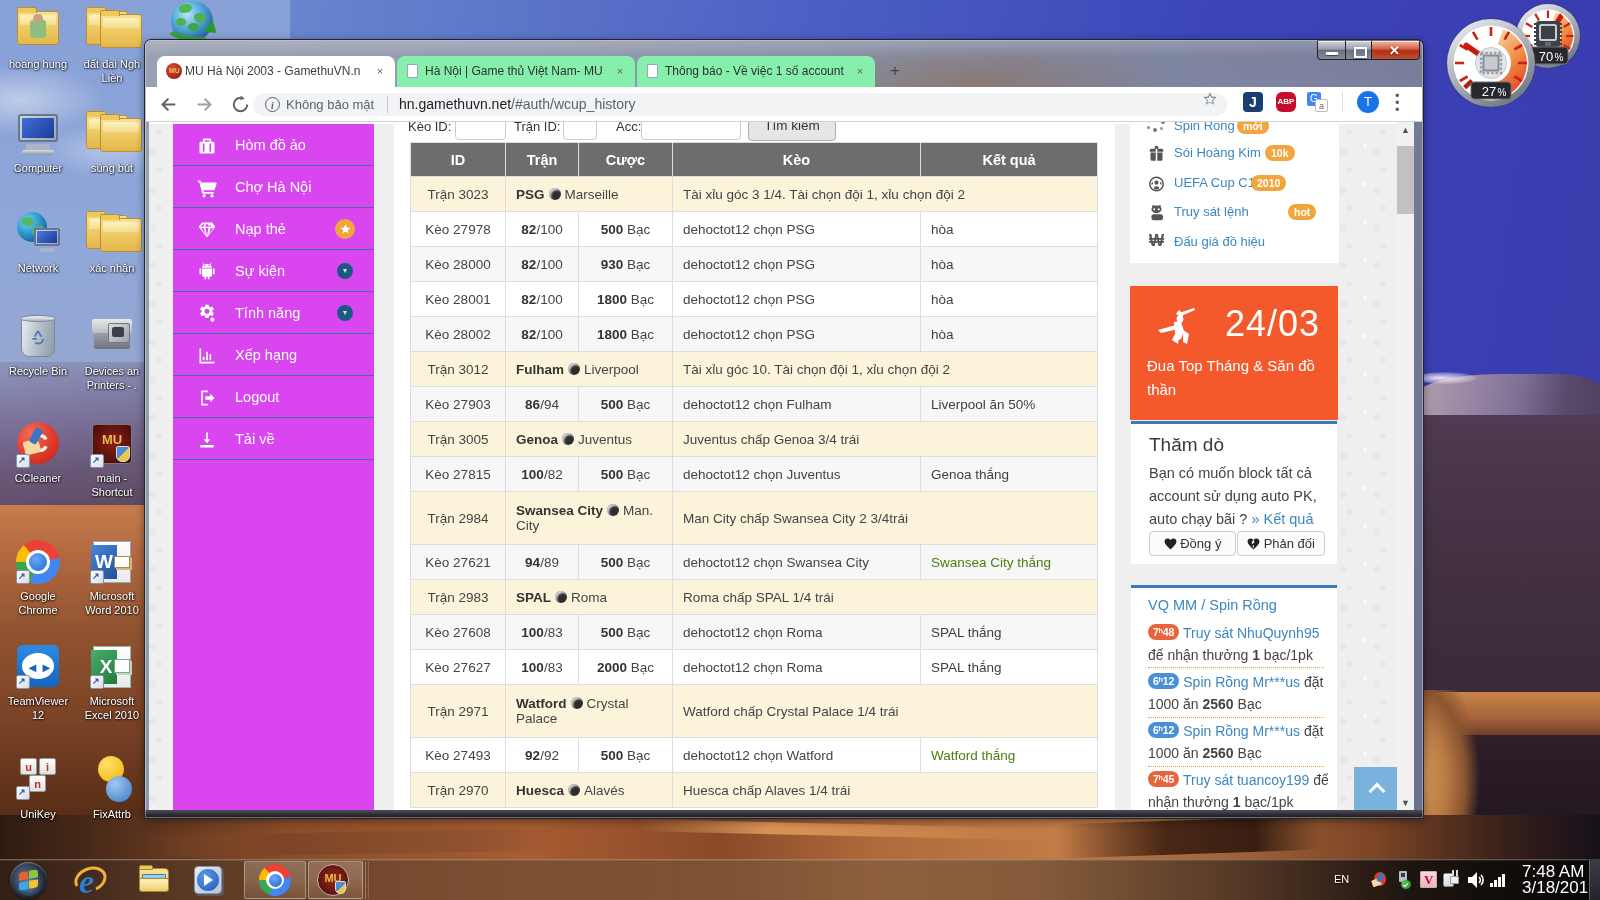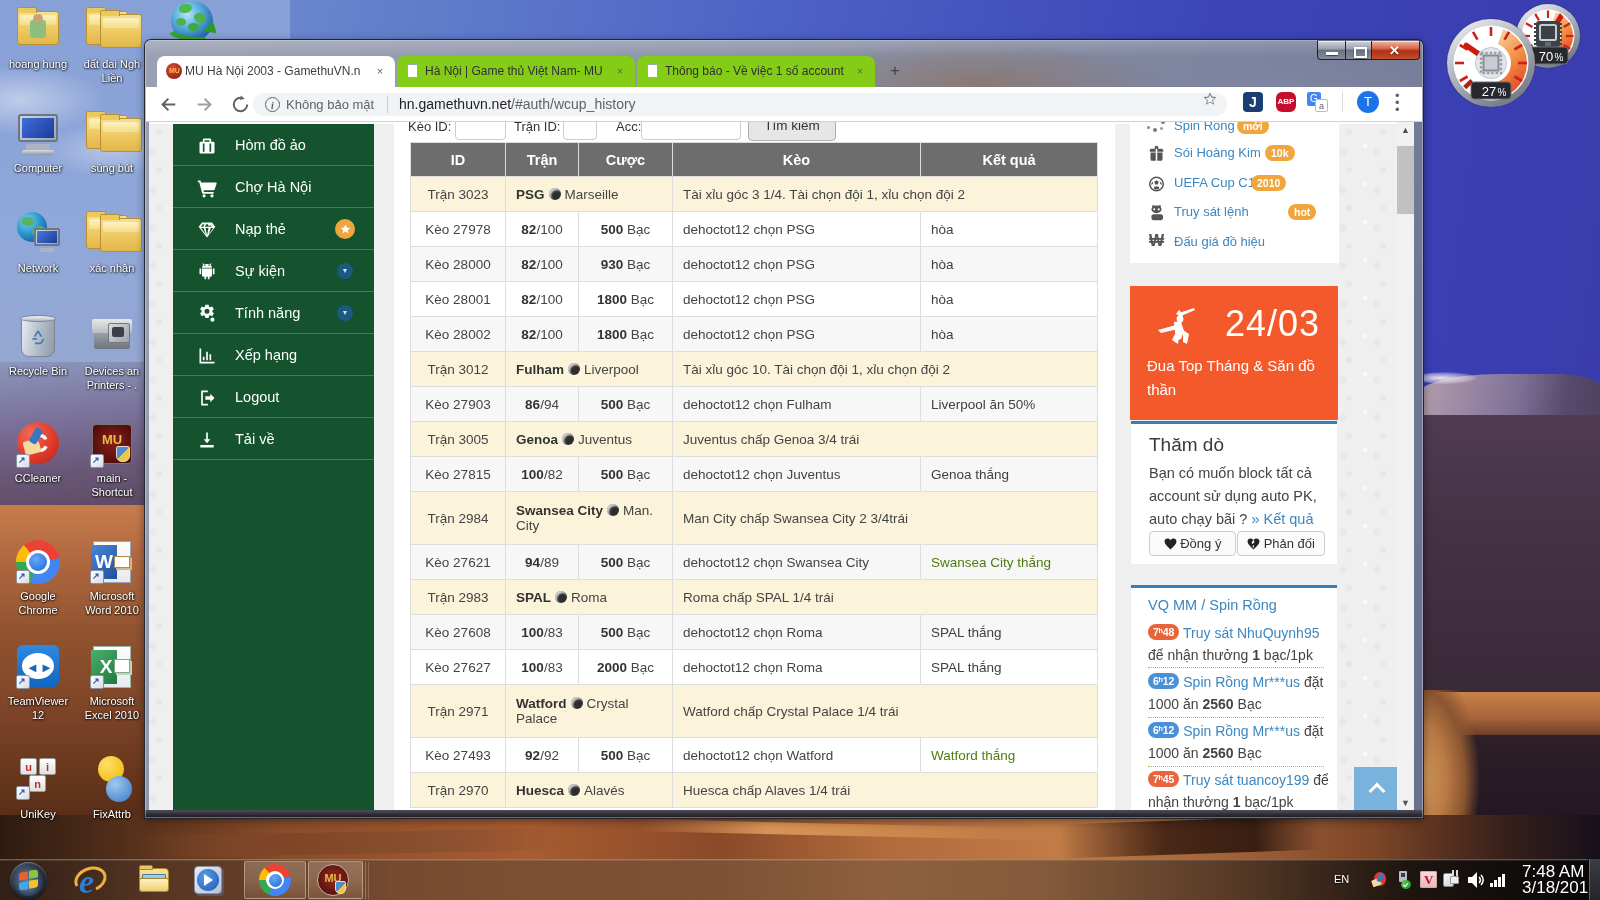--- a/index.html
+++ b/index.html
@@ -39,21 +39,21 @@
 .cb.cclose { left:55px; width:48px; border-radius:0 0 4px 0; border-left:none; background:linear-gradient(180deg,#f0b8a4 0%,#d96a4e 40%,#b03018 55%,#c2502e 100%); }
 .cmin:after { content:""; position:absolute; left:8px; top:11px; width:12px; height:3px; background:#fff; box-shadow:0 1px 1px rgba(0,0,0,.5); }
 .cmax:after { content:""; position:absolute; left:8px; top:6px; width:9px; height:7px; border:2px solid #fff; box-shadow:0 1px 2px rgba(0,0,0,.4); }
 .cclose:after { content:"\2715"; position:absolute; left:17px; top:2px; color:#fff; font-size:13px; font-weight:bold; text-shadow:0 1px 2px rgba(0,0,0,.5); }
 
 #tabstrip { position:absolute; left:146px; top:56px; width:1276px; height:31px; z-index:4; }
 .tab { position:absolute; top:0; height:31px; border-radius:8px 8px 0 0; font-size:12px; color:#3c4043; }
 .tab .ttl { position:absolute; left:28px; right:26px; top:8px; white-space:nowrap; overflow:hidden; }
 .tab .tx { position:absolute; right:8px; top:8px; width:14px; height:14px; color:#5f6368; font-size:11px; text-align:center; line-height:14px; }
 .tab.active { background:#fff; }
-.tab.inactive { background:#84cc16; }
+.tab.inactive { background:#86efac; }
 .tab.inactive .ttl { color:#2e3033; }
 #newtab { position:absolute; left:739px; top:5px; width:20px; height:20px; border-radius:50%; color:#3f4450; font-size:17px; line-height:19px; text-align:center; }
 
 #toolbar { position:absolute; left:146px; top:87px; width:1276px; height:34px; background:#fff; z-index:4; }
 #tbline { position:absolute; left:146px; top:121px; width:1276px; height:1px; background:#cfd1d5; z-index:5; }
 .navic { position:absolute; top:7px; width:21px; height:21px; color:#5f6368; }
 #omni { position:absolute; left:107px; top:6px; width:974px; height:23px; border-radius:12px; background:#f1f3f4; }
 #omni .info { position:absolute; left:12px; top:4px; width:15px; height:15px; border:1.5px solid #5f6368; border-radius:50%; color:#5f6368; font-size:10px; text-align:center; line-height:15px; font-family:"Liberation Serif",serif; font-style:italic; font-weight:bold; }
 #omni .sec { position:absolute; left:33px; top:4px; font-size:13px; color:#5f6368; }
 #omni .sep { position:absolute; left:134px; top:3px; width:1px; height:17px; background:#c8cace; }
@@ -63,21 +63,21 @@
 #avatar { position:absolute; left:1211px; top:4px; width:22px; height:22px; border-radius:50%; background:#1a73e8; color:#fff; font-size:13px; text-align:center; line-height:22px; }
 #dots { position:absolute; left:1249px; top:5px; width:4px; height:20px; color:#5f6368; font-size:13px; line-height:7px; text-align:center; }
 
 
 #page { position:absolute; left:149px; top:122px; width:1248px; height:690px; background:#efefef; overflow:hidden; z-index:3; }
 .pattern { position:absolute; background-image:radial-gradient(circle 7px at 10px 10px, rgba(210,217,220,.35) 0%, rgba(210,217,220,.35) 40%, rgba(255,255,255,0) 46%), radial-gradient(circle 5px at 26px 24px, rgba(255,255,255,.65) 0%, rgba(255,255,255,.65) 40%, rgba(255,255,255,0) 46%), radial-gradient(circle 9px at 4px 30px, rgba(213,220,223,.32) 0%, rgba(213,220,223,.32) 40%, rgba(255,255,255,0) 46%); background-size:34px 38px; }
 #scrollbar { position:absolute; left:1397px; top:122px; width:17px; height:690px; background:#f1f1f1; z-index:6; }
 #scrollbar .arr { position:absolute; left:0; width:17px; height:17px; color:#505050; font-size:9px; text-align:center; line-height:17px; }
 #scrollbar .thumb { position:absolute; left:0; top:24px; width:17px; height:68px; background:#c1c1c1; }
 
-#lmenu { position:absolute; left:24px; top:2px; width:201px; height:688px; background:#14532d; }
+#lmenu { position:absolute; left:24px; top:2px; width:201px; height:688px; background:#d946ef; }
 .mitem { position:relative; height:42px; border-bottom:1px solid #35749f; color:#fff; }
 .mitem .mic { position:absolute; left:23px; top:11px; width:22px; height:20px; font-size:17px; text-align:center; line-height:20px; }
 .mitem .mtx { position:absolute; left:62px; top:13px; font-size:14.5px; }
 .mbadge { position:absolute; left:162px; top:11px; width:20px; height:20px; border-radius:50%; background:#f0a63c; color:#fff; font-size:11px; text-align:center; line-height:20px; }
 .mchev { position:absolute; left:164px; top:13px; width:16px; height:16px; border-radius:50%; background:#1d5880; color:#cfe0ea; font-size:7px; text-align:center; line-height:15px; }
 
 #panel { position:absolute; left:245px; top:0; width:721px; height:690px; background:#fff; }
 .flabel { position:absolute; top:-3px; font-size:13px; color:#333; }
 .finput { position:absolute; top:-9px; height:27px; background:#fff; border:1px solid #ccc; border-radius:4px; }
 #btnsearch { position:absolute; left:354px; top:-12px; width:88px; height:31px; background:#e6e6e6; border:1px solid #adadad; border-radius:4px; font-size:13.5px; color:#333; text-align:center; line-height:29px; }

